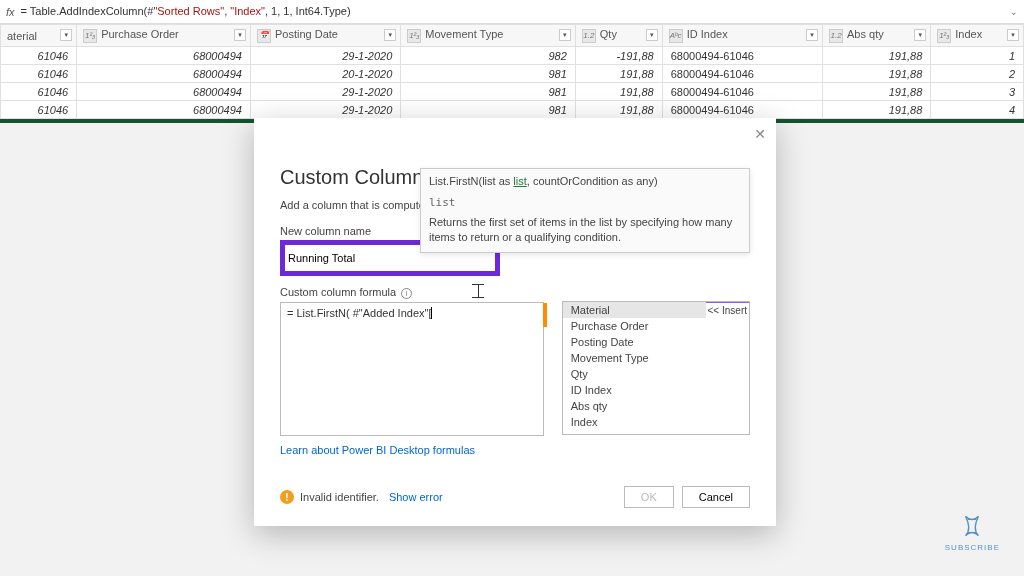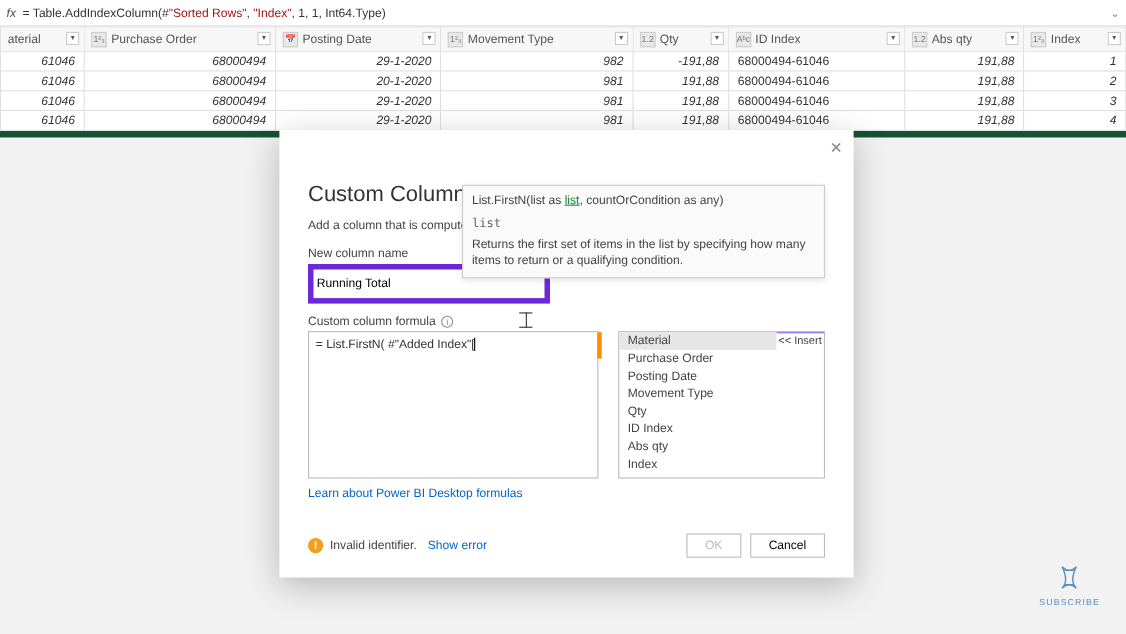--- a/index.html
+++ b/index.html
@@ -6,24 +6,24 @@
 body { background: #f2f2f2; width: 1024px; height: 576px; overflow: hidden; position: relative; }
 
 
 .formula-bar { background: #fff; border-bottom: 1px solid #ddd; height: 24px; display: flex; align-items: center; padding: 0 6px; font-size: 11px; }
 .formula-bar .fx { font-style: italic; color: #555; margin-right: 6px; }
 .formula-bar .formula { font-family: Consolas, monospace; font-size: 11px; color: #333; flex: 1; }
 .formula-bar .formula .str { color: #a31515; }
 .formula-bar .dropdown { color: #888; font-size: 10px; margin-left: 4px; }
 
 
-.table-wrap { background: #fff; border-bottom: 6px solid #14532d; }
+.table-wrap { background: #fff; border-bottom: 4px solid #14532d; }
 table { border-collapse: collapse; width: 100%; font-size: 11px; }
 th { background: #f7f7f7; border: 1px solid #e0e0e0; padding: 2px 6px; text-align: left; font-weight: normal; color: #555; height: 22px; position: relative; }
-th .th-icon { display: inline-block; width: 14px; height: 14px; background: #e8e8e8; border: 1px solid #ccc; font-size: 8px; text-align: center; line-height: 12px; vertical-align: middle; margin-right: 4px; color: #777; }
+th .th-icon { display: inline-block; width: 14px; height: 14px; background: #e8e8e8; border: 1px solid #ccc; font-size: 8px; text-align: center; line-height: 12px; vertical-align: middle; margin-right: 4px; color: #777; font-style: italic; }
 th .caret { position: absolute; right: 4px; top: 4px; width: 12px; height: 12px; border: 1px solid #ccc; font-size: 7px; text-align: center; line-height: 10px; background: #fff; color: #555; }
 td { border: 1px solid #e0e0e0; padding: 2px 8px; text-align: right; font-style: italic; color: #333; height: 18px; }
 td.left { text-align: left; font-style: normal; }
 
 
 .dialog { position: absolute; left: 254px; top: 118px; width: 522px; background: #fff; box-shadow: 0 8px 30px rgba(0,0,0,0.25); padding: 24px 26px 18px; }
 .dialog .close { position: absolute; right: 10px; top: 8px; font-size: 14px; color: #888; cursor: pointer; }
 .dialog h2 { font-weight: 300; font-size: 20px; color: #333; margin-bottom: 10px; margin-top: 24px; }
 .dialog .subtitle { font-size: 11px; color: #444; margin-bottom: 14px; }
 .dialog .row { display: flex; gap: 18px; }

